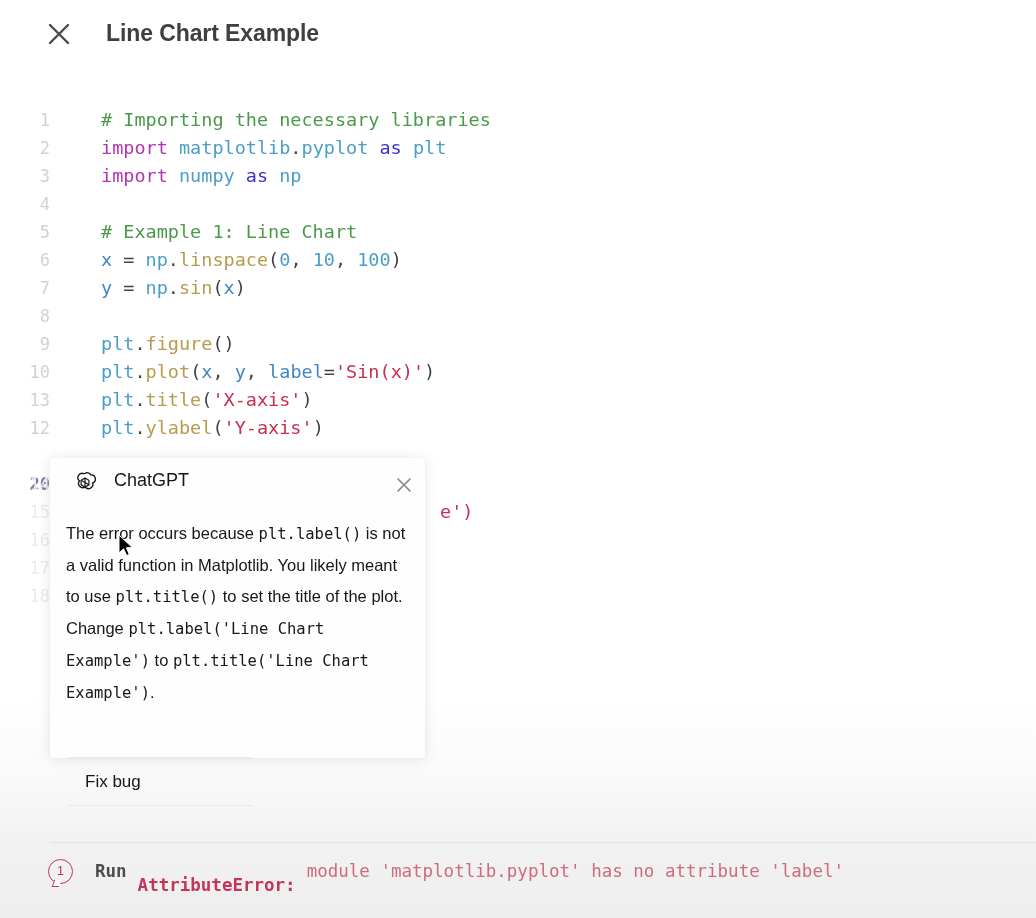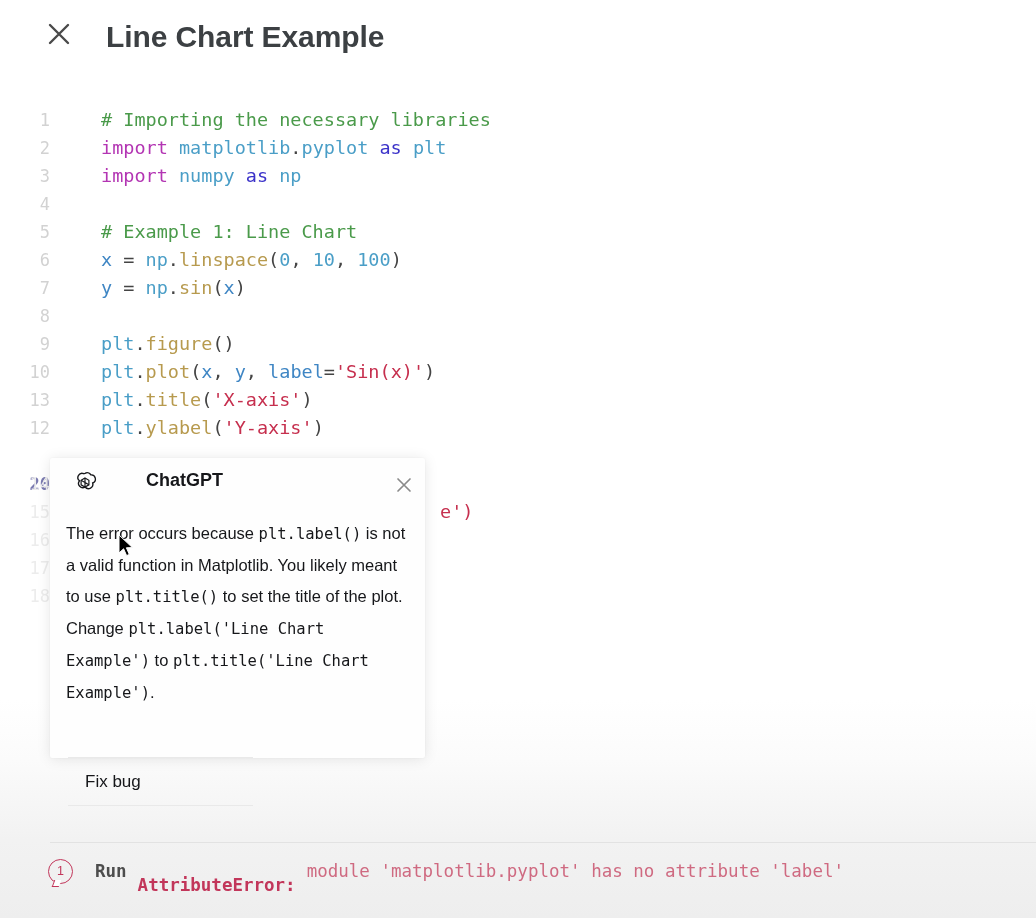--- a/index.html
+++ b/index.html
@@ -40,21 +40,21 @@
     top: 18px;
     width: 32px;
     height: 32px;
     cursor: pointer;
   }
   #close-icon-btn svg { display: block; }
   #doc-title {
     position: absolute;
     left: 106px;
     top: 20px;
-    font-size: 30px;
+    font-size: 23px;
     font-weight: bold;
     color: #3c4043;
     letter-spacing: -0.1px;
     white-space: nowrap;
   }
 
   
   #code-area {
     position: absolute;
     top: 106px;
@@ -117,23 +117,22 @@
     left: 22px;
     top: 12px;
     width: 26px;
     height: 26px;
   }
   #popup-title {
     position: absolute;
     left: 64px;
     top: 12px;
     font-size: 18px;
-    font-weight: bold;
+    font-weight: normal;
     color: #16171a;
-    margin-left: 32px;
   }
   #popup-close {
     position: absolute;
     right: 8px;
     top: 14px;
     width: 26px;
     height: 26px;
     cursor: pointer;
   }
   #popup-body {

